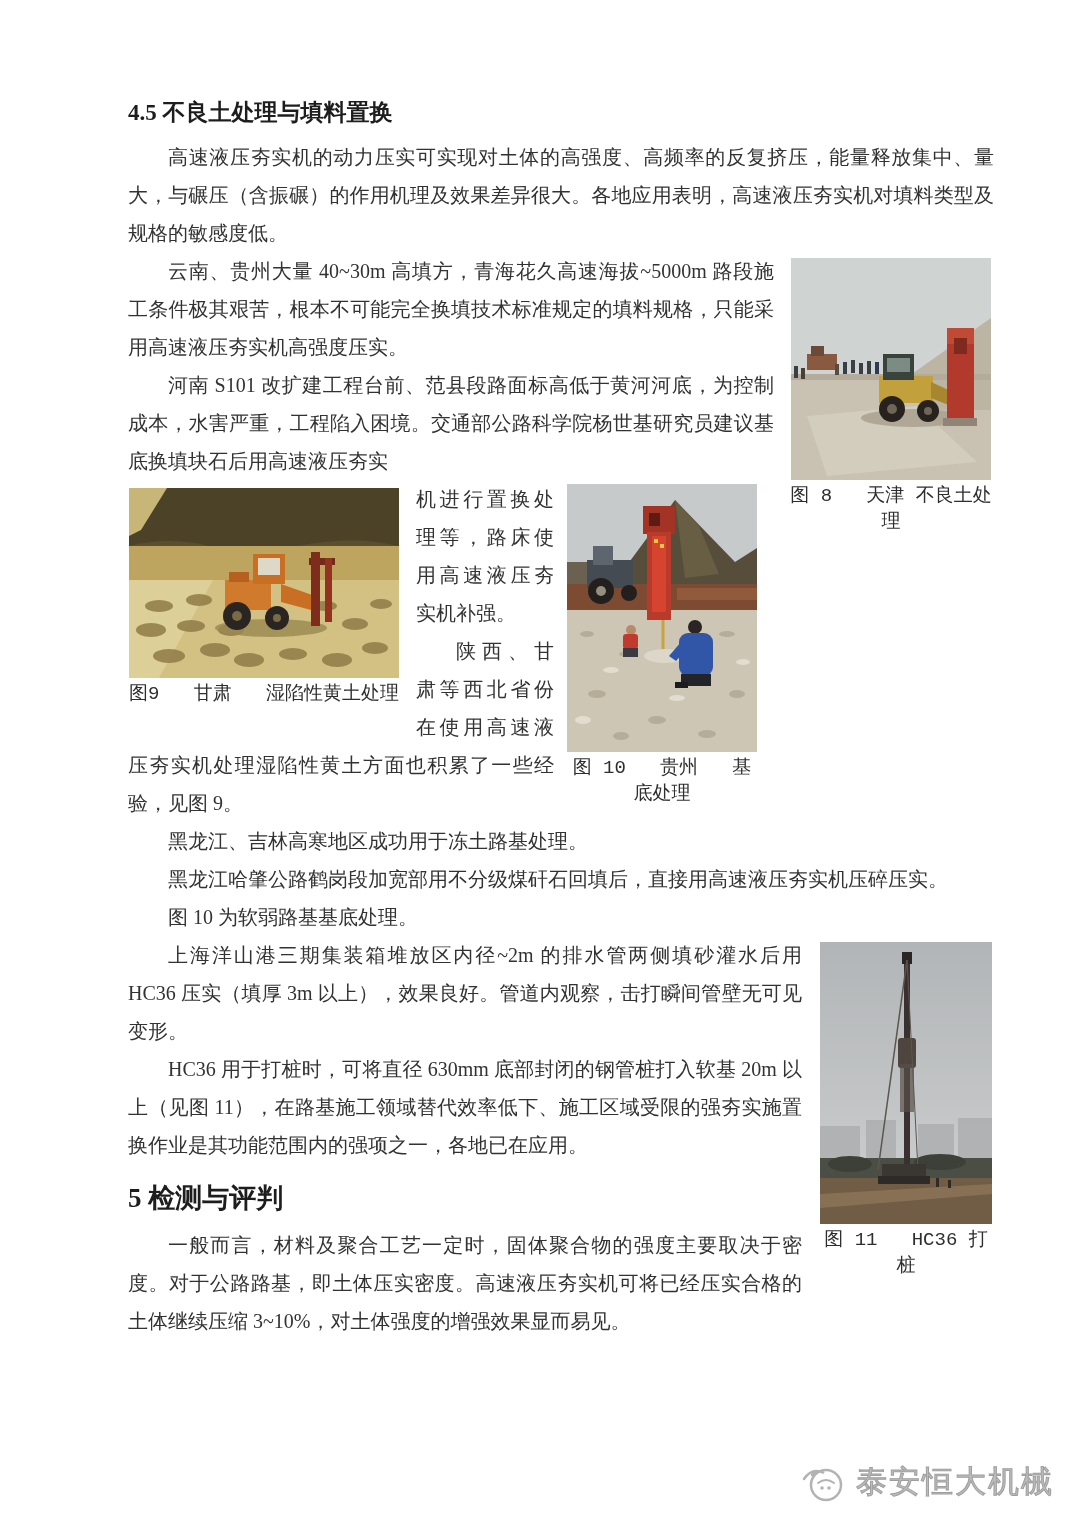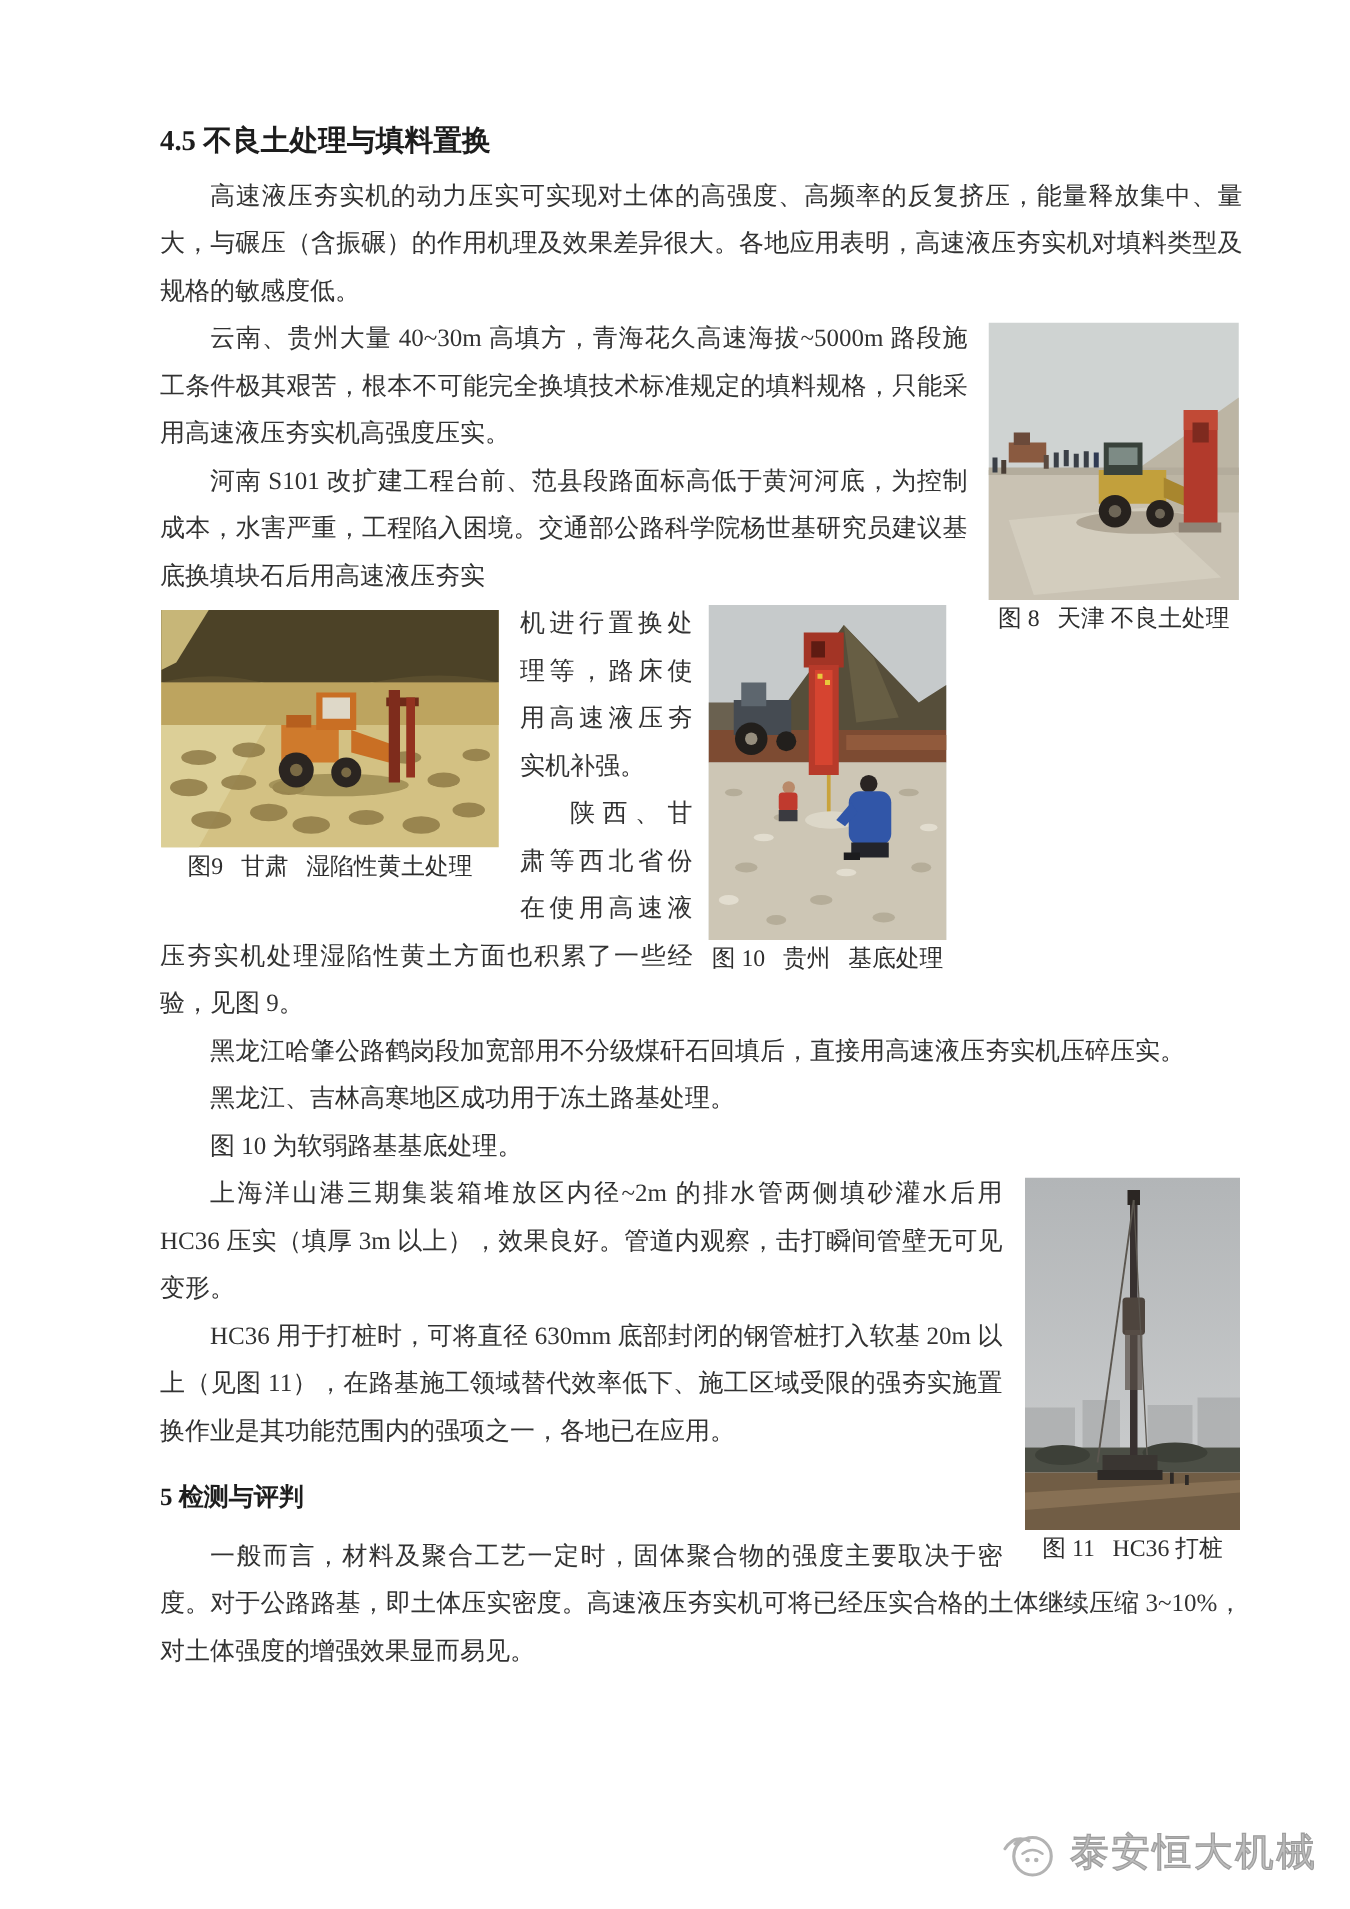--- a/index.html
+++ b/index.html
@@ -18,23 +18,23 @@
     left:128px;top:96px;
     width:866px;
     font-size:20px;
     line-height:38px;
     text-align:justify;
   }
   p{margin:0;}
   .indent{text-indent:2em;}
   h2{font-weight:bold;color:#1d1d1d;}
   .h45{font-size:23px;line-height:34px;margin:0 0 8px 0;}
-  .h5{font-size:20px;line-height:40px;margin:14px 0 8px 0;clear:none;}
+  .h5{font-size:27px;line-height:40px;margin:14px 0 8px 0;clear:none;}
   figure{margin:0;}
-  .fig{text-align:center;}
+  .fig{text-align:center;font-family:Liberation Mono, monospace;}
   .figcap{
     display:block;font-size:19px;line-height:26px;margin-top:3px;
     color:#2e2e2e;white-space:pre-wrap;text-align:center;text-indent:0;
   }
   .fig svg{display:block;}
   .fig8{float:right;width:206px;margin:6px 0 4px 14px;}
   .fig9{float:left;width:272px;margin:8px 16px 4px 0;}
   .fig10{float:right;width:192px;margin:4px 16px 4px 12px;}
   .fig11{float:right;width:176px;margin:6px 0 4px 16px;}
   sub{font-size:13px;}
@@ -185,22 +185,22 @@
         <rect x="112" y="149" width="34" height="43" rx="9" fill="#3156a8"></rect>
         <polygon points="114,158 102,172 109,177 119,166" fill="#3156a8"></polygon>
         <rect x="114" y="190" width="30" height="12" fill="#23242a"></rect>
         <rect x="108" y="198" width="13" height="6" fill="#1c1c1e"></rect>
       </svg>
       <figcaption class="figcap">图 10   贵州   基底处理</figcaption>
     </figure>
 
     <p>机进行置换处理等，路床使用高速液压夯实机补强。</p>
     <p class="indent">陕西、甘肃等西北省份在使用高速液压夯实机处理湿陷性黄土方面也积累了一些经验，见图 9。</p>
+    <p class="indent">黑龙江、吉林高寒地区成功用于冻土路基处理。</p>
     <p class="indent">黑龙江哈肇公路鹤岗段加宽部用不分级煤矸石回填后，直接用高速液压夯实机压碎压实。</p>
-    <p class="indent">黑龙江、吉林高寒地区成功用于冻土路基处理。</p>
     <p class="indent">图 10 为软弱路基基底处理。</p>
 
     <figure class="fig fig11">
       <svg viewBox="0 0 172 282" width="176" height="282" xmlns="http://www.w3.org/2000/svg">
         <defs>
           <linearGradient id="sky11" x1="0" y1="0" x2="0" y2="1">
             <stop offset="0" stop-color="#b2b5b7"></stop>
               <stop offset="1" stop-color="#cacccd"></stop>
           </linearGradient>
         </defs>

